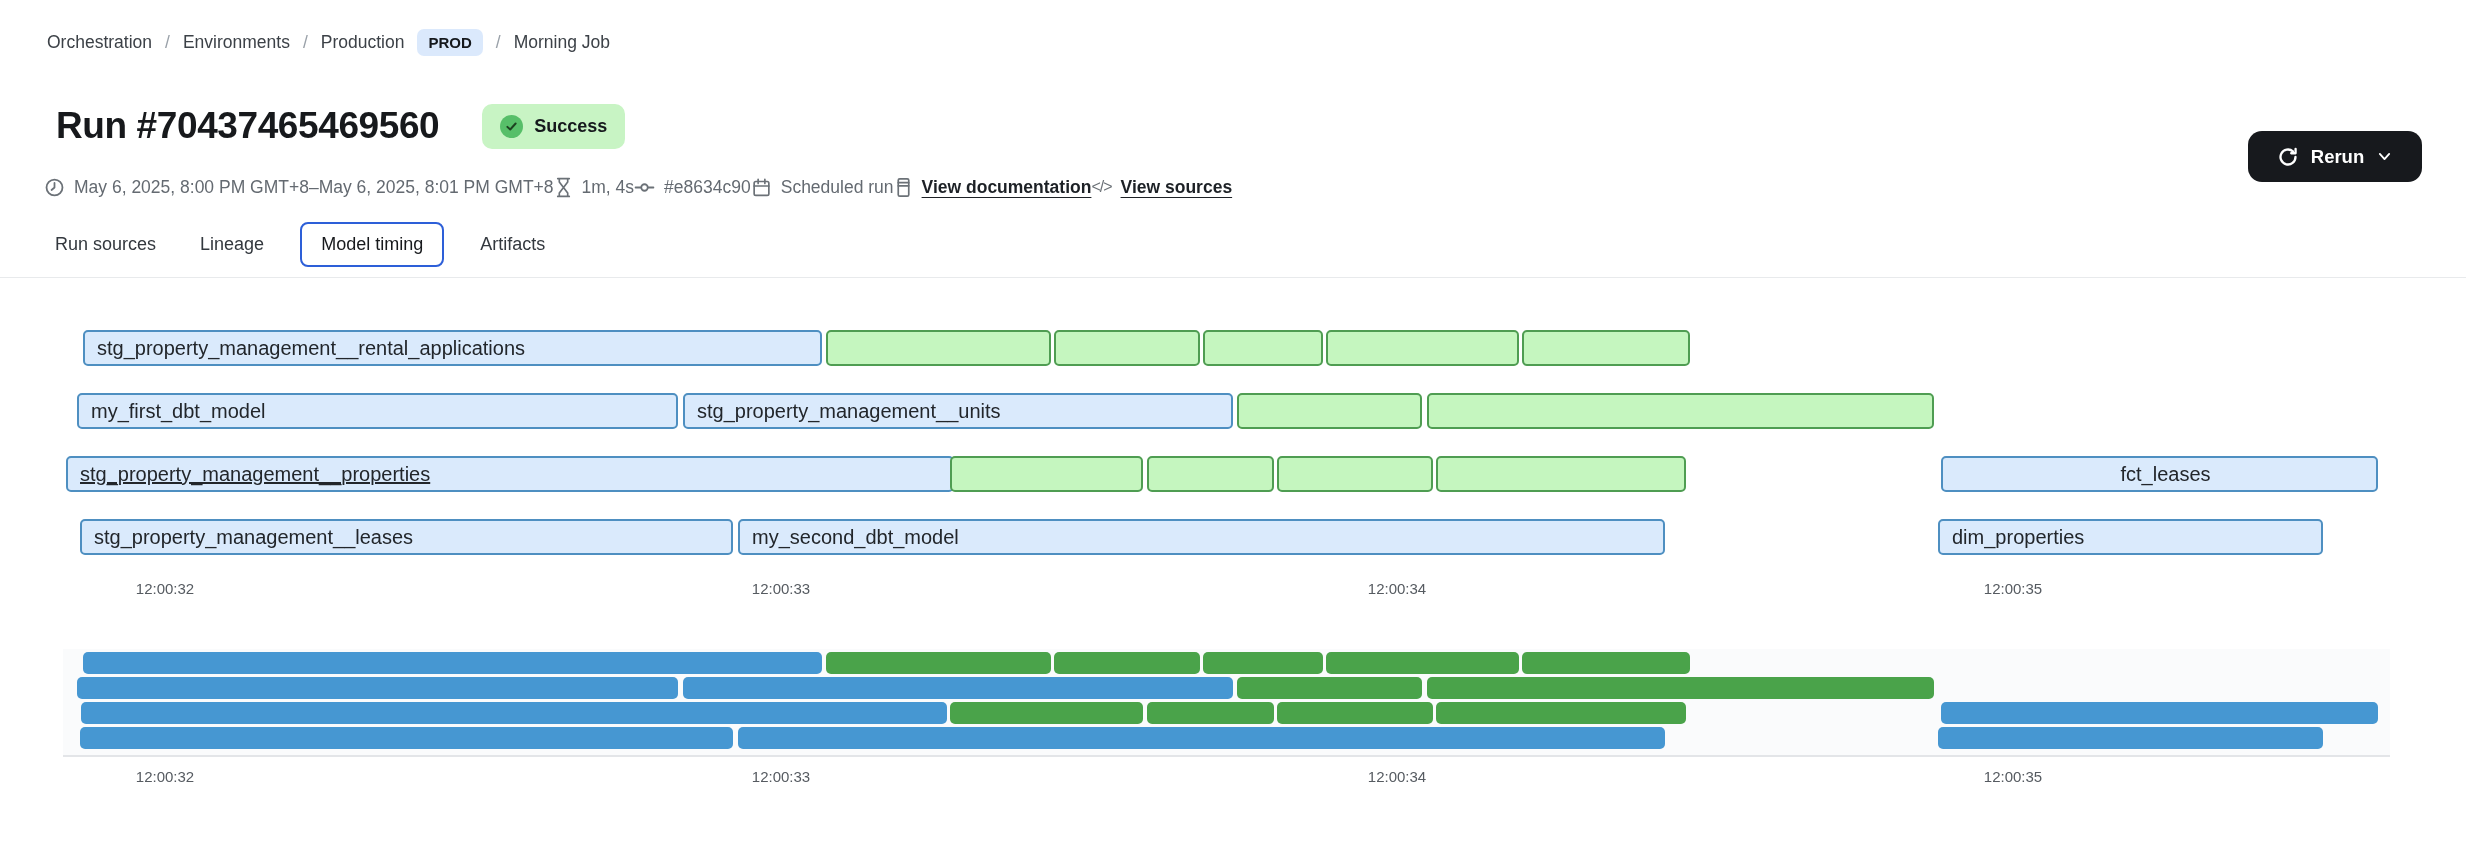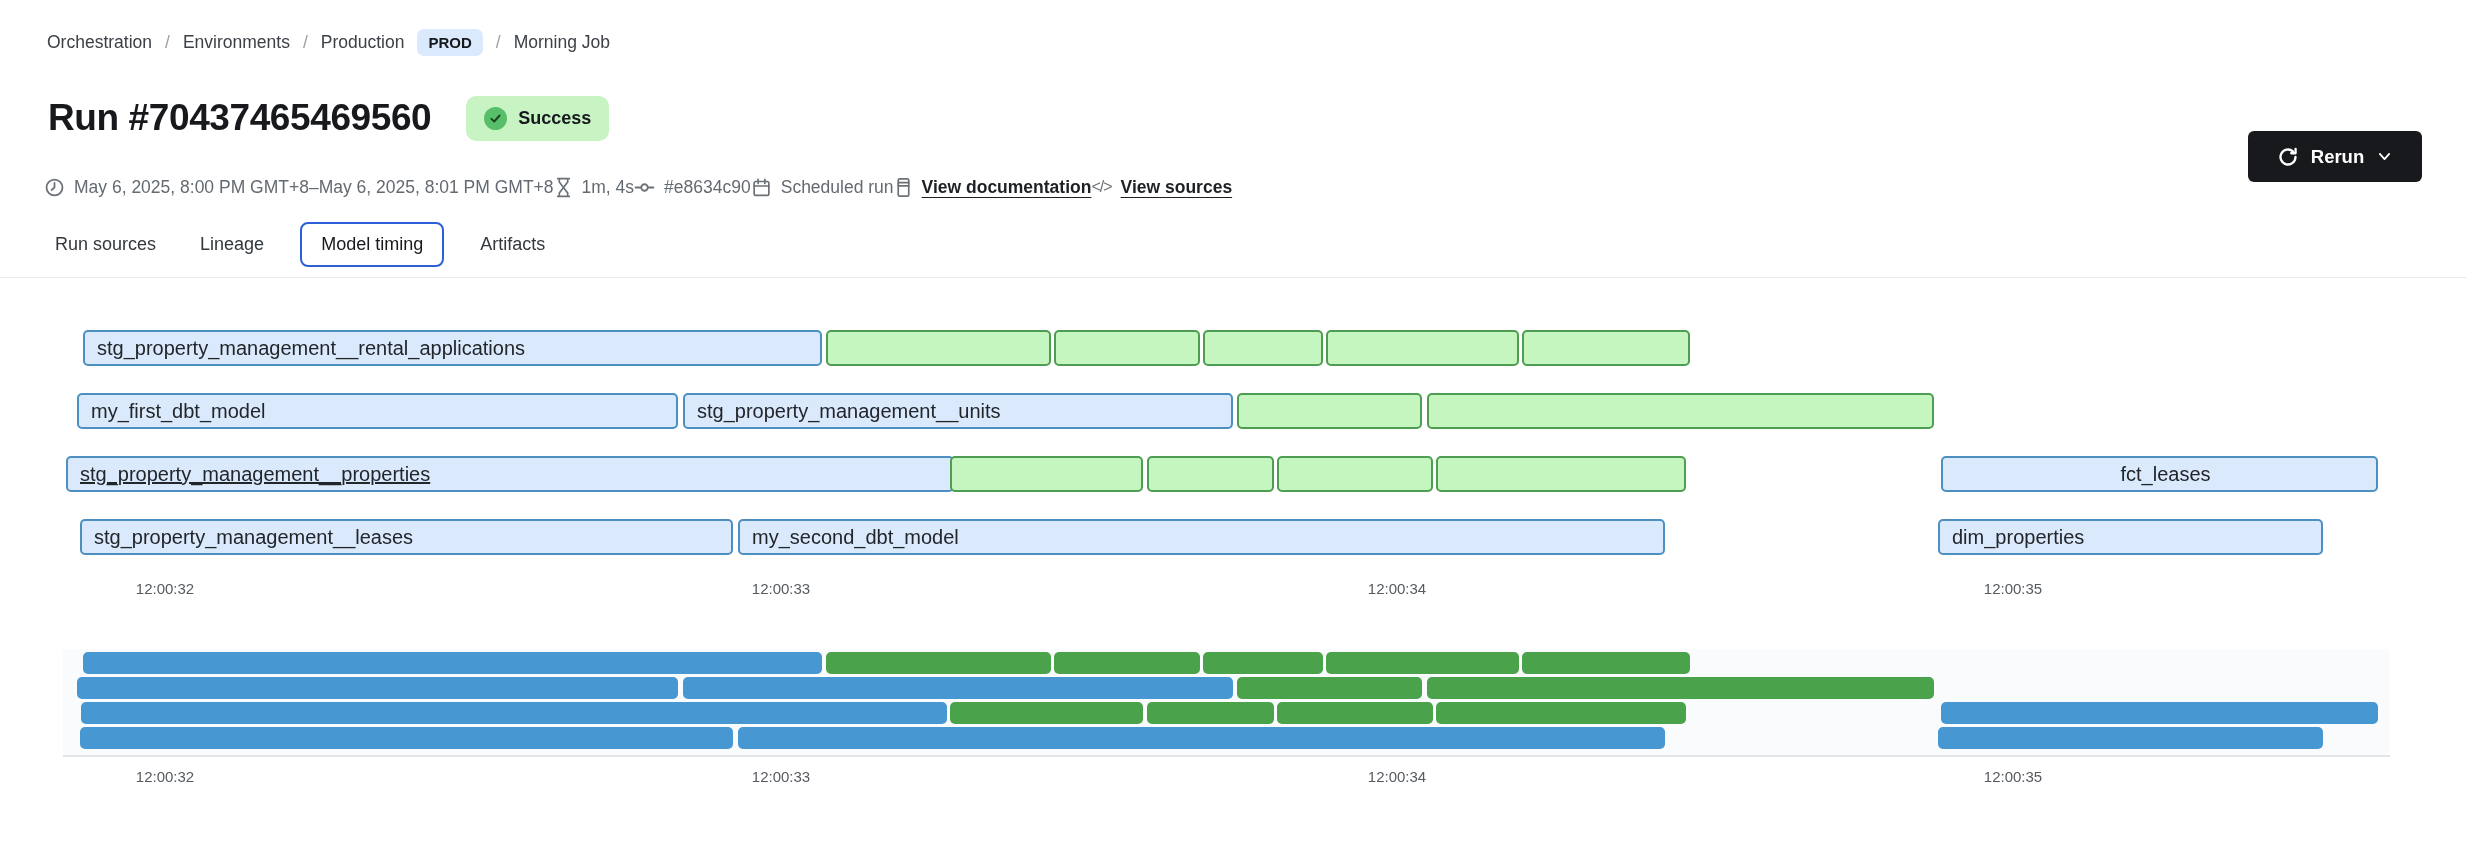--- a/index.html
+++ b/index.html
@@ -25,21 +25,21 @@
   .status-label { font-size:18px; font-weight:600; color:#15181c; }
   
   .meta-row { position:absolute; left:44px; top:167px; height:40px; display:flex; align-items:center;
     font-size:17.5px; color:#646a71; }
   .meta-item { display:flex; align-items:center; gap:9px; white-space:nowrap; }
   .meta-item svg { display:block; }
   .meta-link { color:#1d2126; font-weight:700; text-decoration:underline; text-underline-offset:4px; cursor:pointer; }
   .code-glyph { font-size:16px; color:#6b7177; letter-spacing:-1px; }
   
   .rerun-btn { position:absolute; left:2248px; top:131px; width:174px; height:51px; background:#17191d;
-    border-radius:6px; color:#ffffff; display:flex; align-items:center; justify-content:center; gap:12px; cursor:pointer; }
+    border-radius:14px; color:#ffffff; display:flex; align-items:center; justify-content:center; gap:12px; cursor:pointer; }
   .rerun-label { font-size:18.5px; font-weight:700; }
   
   .tabs { position:absolute; left:47px; top:222px; display:flex; align-items:center; gap:28px;
     font-size:18px; color:#33383e; }
   .tab { padding:11px 8px; cursor:pointer; }
   .tab.selected { padding:10px 19px; border:2.5px solid #2d5fd8; border-radius:8px; color:#17191c; font-weight:500; }
   .tabs-divider { position:absolute; left:0; top:277px; width:2466px; height:1px; background:#e8eaec; }
   
   .gantt-bar { position:absolute; height:36px; border-radius:5px; box-sizing:border-box;
     border:2px solid; display:flex; align-items:center; font-size:20px; color:#22262b;
@@ -63,21 +63,21 @@
     <span class="sep">/</span>
     <span class="crumb">Environments</span>
     <span class="sep">/</span>
     <span class="crumb">Production</span>
     <span class="env-badge">PROD</span>
     <span class="sep">/</span>
     <span class="crumb current">Morning Job</span>
   </nav>
 
 <div class="header-row">
-  <h1 class="run-title" style="margin:4px;">Run #70437465469560</h1>
+  <h1 class="run-title" style="margin:12px;">Run #70437465469560</h1>
   <div class="status-badge">
     <span class="status-check">
       <svg width="15" height="15" viewBox="0 0 20 20" fill="none">
           <polyline points="4.5,10.5 8.3,14 15.5,6" stroke="#1d4220" stroke-width="2.6" stroke-linecap="round" stroke-linejoin="round"></polyline>
         </svg>
     </span>
     <span class="status-label">Success</span>
   </div>
 </div>
 

